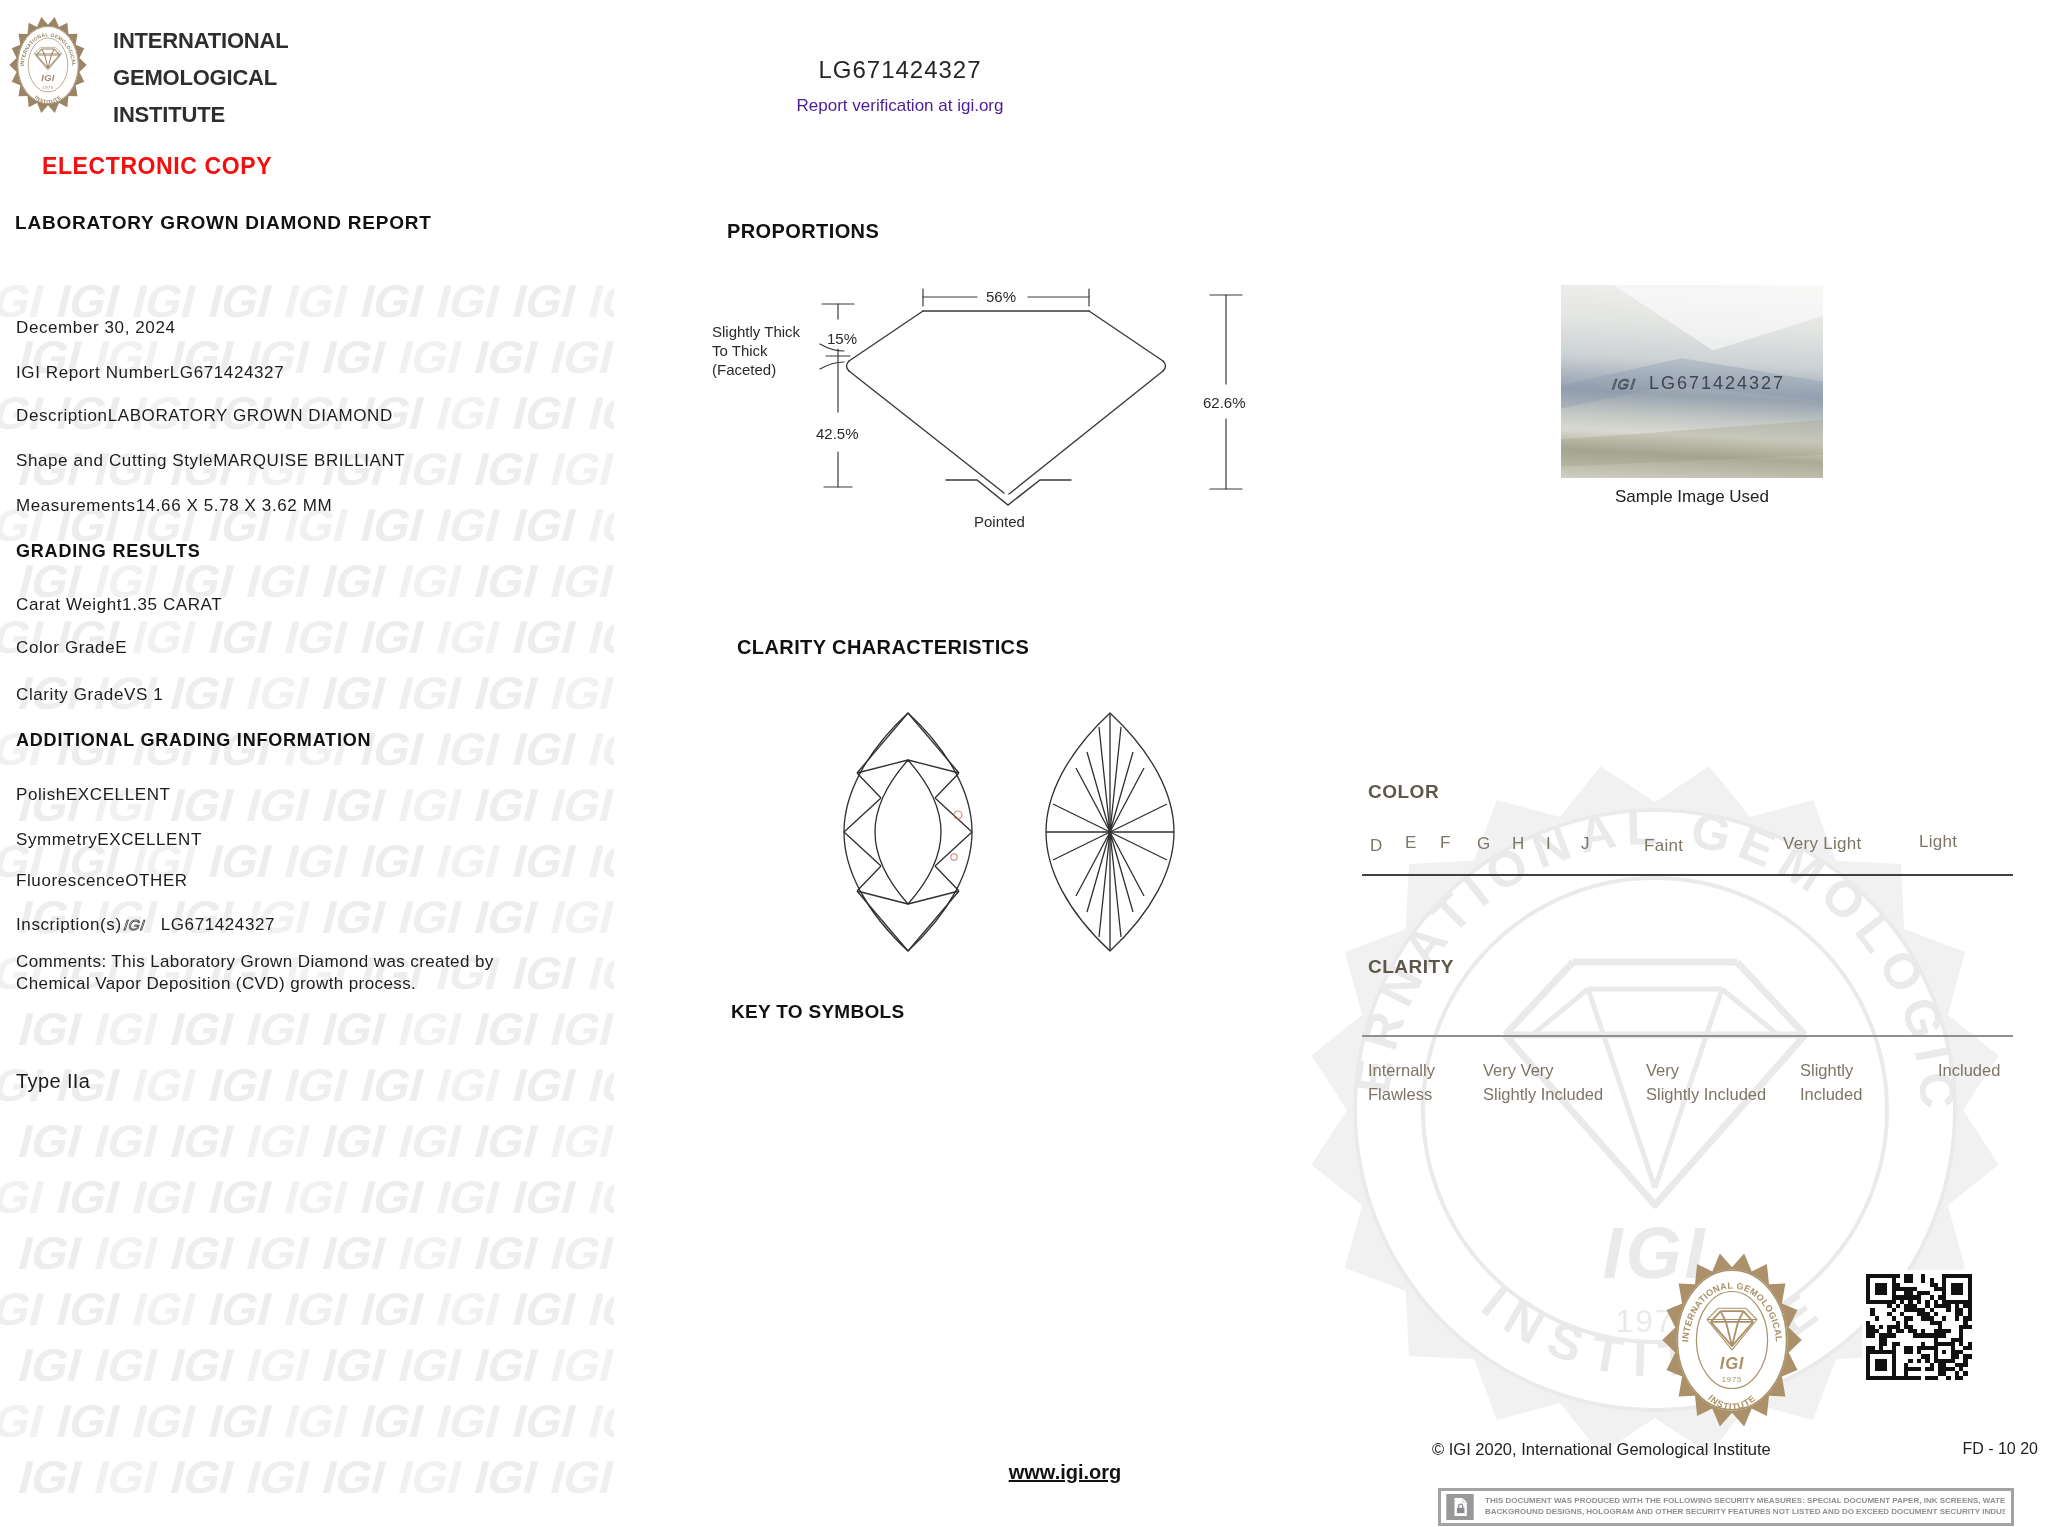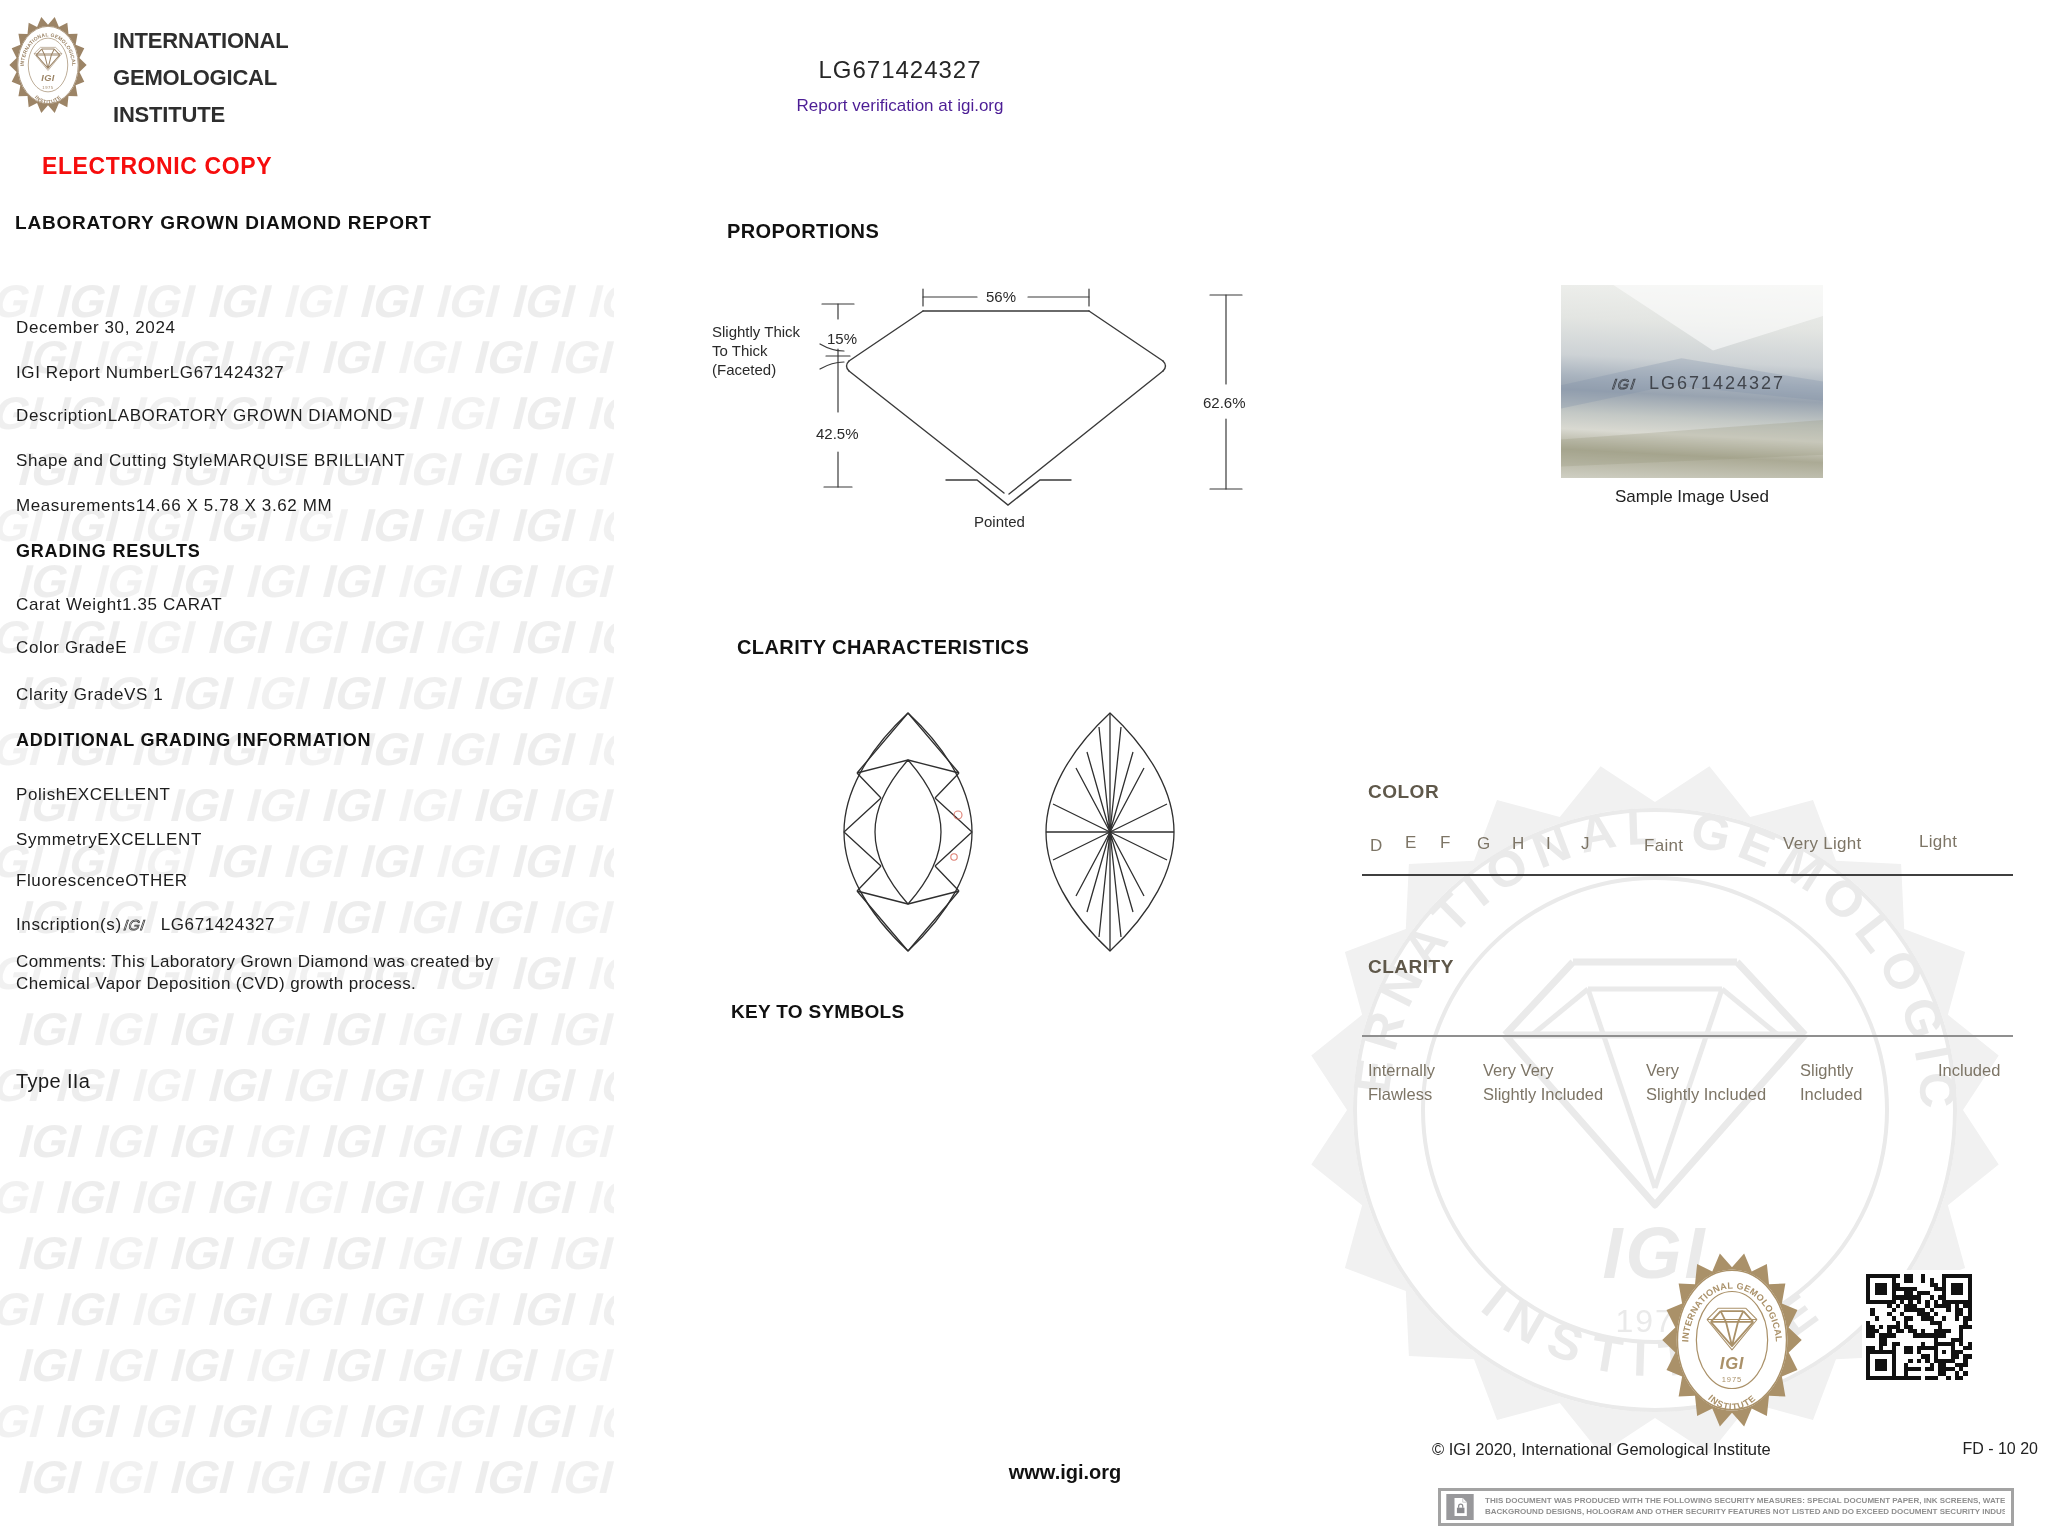--- a/index.html
+++ b/index.html
@@ -44,21 +44,21 @@
   .scale-rule{position:absolute;left:1362px;width:651px;z-index:3;}
   .cletter{position:absolute;top:0;font-size:17px;color:#7d7566;letter-spacing:0.3px;}
   .clabel{position:absolute;top:0;font-size:17px;color:#7d7566;}
   .clabel sup{font-size:11px;letter-spacing:1px;}
   .ccol{position:absolute;top:0;width:150px;font-size:16.5px;line-height:24px;color:#7d7566;}
   
   #seal-gold{left:1656px;top:1246px;width:152px;height:188px;z-index:3;}
   #qr{left:1862px;top:1270px;width:114px;height:114px;z-index:3;}
   #copyright{left:1432px;top:1440px;font-size:16.5px;color:#222;z-index:3;}
   #form-code{right:10px;top:1440px;font-size:16px;color:#222;z-index:3;}
-  #website{left:980px;top:1461px;width:170px;text-align:center;font-size:20px;font-weight:700;color:#111;z-index:3;}
+  #website{left:980px;top:1461px;width:170px;text-align:center;font-size:20px;font-weight:700;color:#111;z-index:3;text-decoration:underline;}
   #security-bar{left:1438px;top:1488px;width:576px;height:38px;border:3px solid #a3a3a3;background:#fff;
         box-sizing:border-box;z-index:4;}
   #sec-icon{position:absolute;left:4px;top:3px;width:30px;height:26px;}
   #sec-text{position:absolute;left:44px;top:4px;font-size:8px;line-height:11px;color:#8f8f8f;font-weight:600;white-space:nowrap;overflow:hidden;width:520px;}
   
   #tile-watermark{left:0;top:282px;width:614px;height:1234px;overflow:hidden;z-index:0;}
   .wm-tile{position:absolute;font-size:46px;font-weight:700;transform:skewX(-14deg);user-select:none;}
   #emblem-wrap{left:1259px;top:754px;width:792px;height:712px;z-index:0;}
   .z3{z-index:3;}
 </style>

